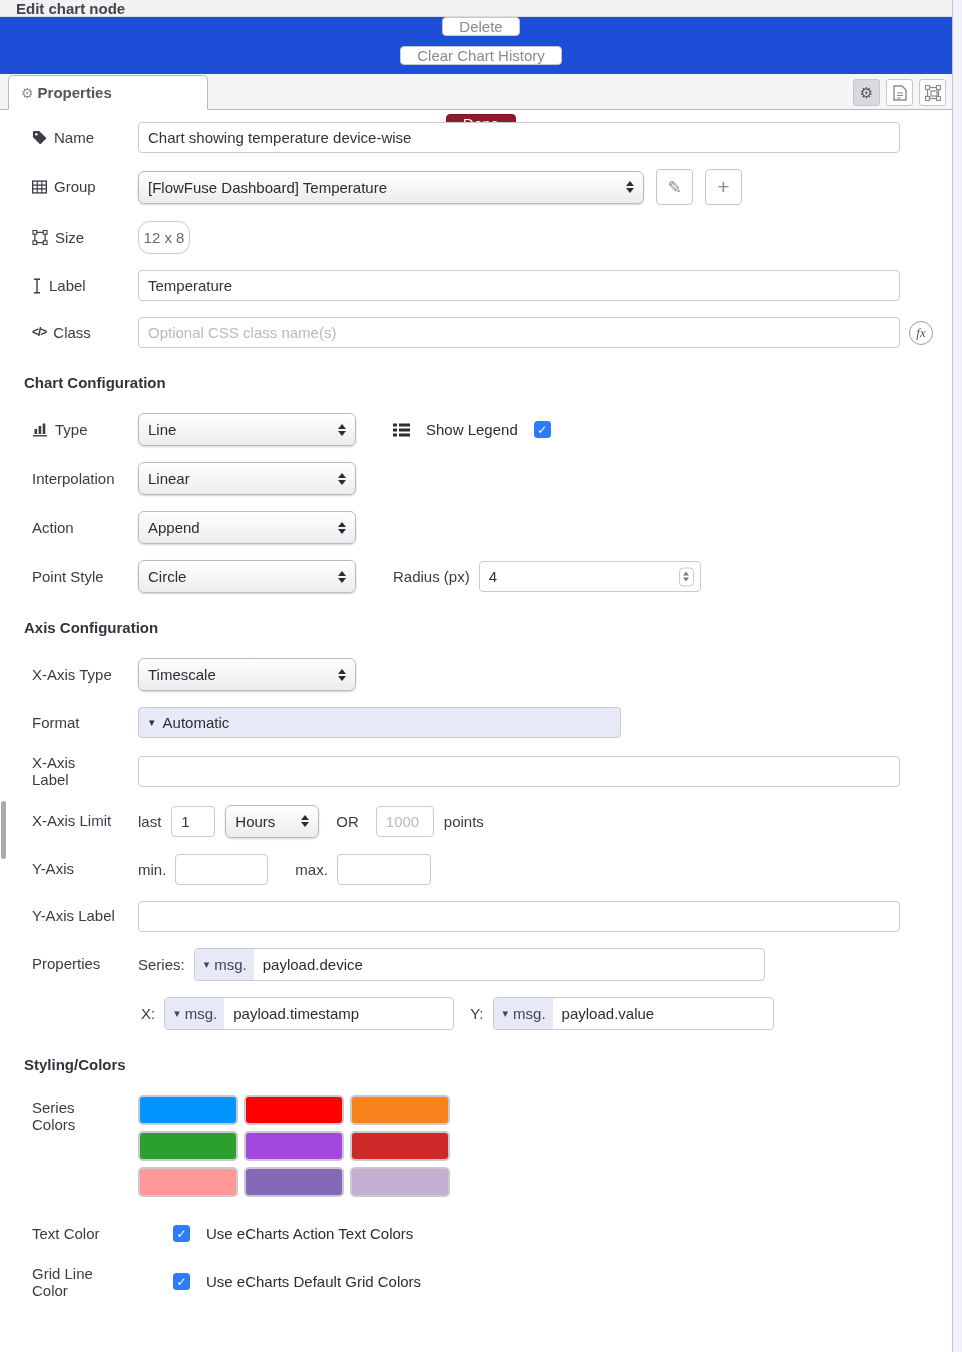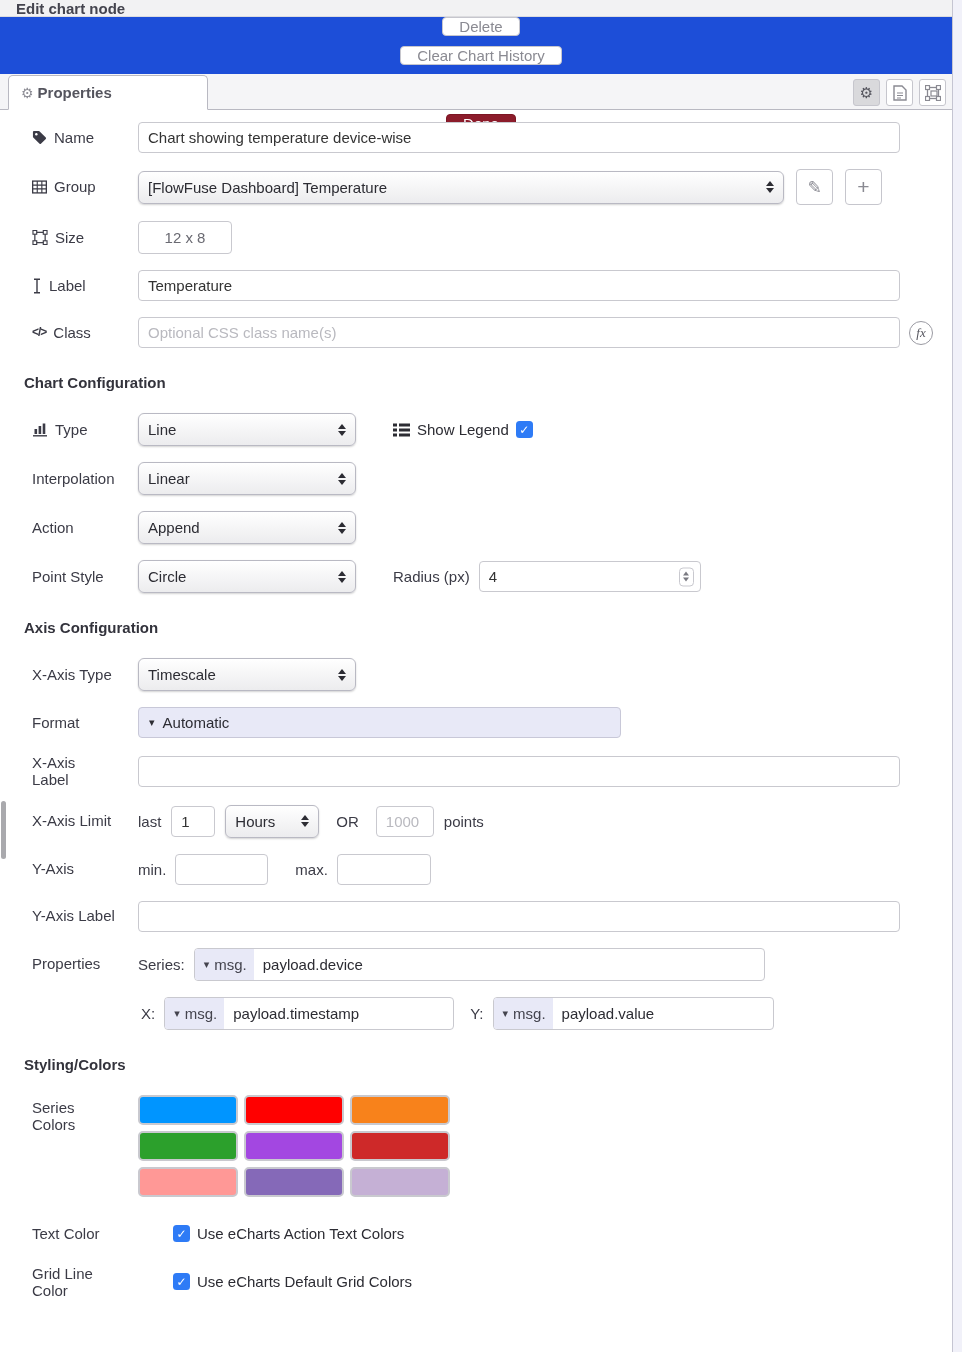--- a/index.html
+++ b/index.html
@@ -87,39 +87,39 @@
   .tri-up { width:0; height:0; border-left:4px solid transparent; border-right:4px solid transparent; border-bottom:5px solid #2c2c33; }
   .tri-down { width:0; height:0; border-left:4px solid transparent; border-right:4px solid transparent; border-top:5px solid #2c2c33; }
   .w-sel { width:218px; }
 
   .icon-btn {
     width:37px; height:36px; border:1px solid #c6c6cd; border-radius:4px;
     background:#fff; display:flex; align-items:center; justify-content:center;
     color:#8a8a92; font-size:17px; cursor:pointer;
   }
   .size-btn {
-    width:94px; height:33px; border:1px solid #c9c9cf; border-radius:4px;
+    width:52px; height:33px; border:1px solid #c9c9cf; border-radius:12px;
     background:#fff; font-size:15px; color:#6a6a72; cursor:pointer; font-family:inherit;
   }
   .fx-btn {
     width:24px; height:24px; border:1px solid #9a9aa2; border-radius:50%;
     display:flex; align-items:center; justify-content:center; margin-left:9px;
     font-family:"Liberation Serif", serif; font-style:italic; font-size:13px;
     color:#55555e; background:#fff; cursor:pointer;
   }
 
   .section-heading { font-size:15px; font-weight:bold; color:#33333c; margin:26px 0 22px 0; }
 
   
   .cbx {
     width:17px; height:17px; border-radius:3.5px; background:#2e7bf6;
     display:inline-flex; align-items:center; justify-content:center;
     color:#fff; font-size:12px; cursor:pointer; flex:0 0 auto;
   }
-  .legend-wrap { display:flex; align-items:center; gap:7px; font-size:15px; color:#2c2c33; }
+  .legend-wrap { display:flex; align-items:center; gap:16px; font-size:15px; color:#2c2c33; }
 
   
   .num-wrap { position:relative; display:flex; align-items:center; }
   .stepper {
     position:absolute; right:7px; top:50%; transform:translateY(-50%);
     width:15px; height:19px; border:1px solid #c9c9cf; border-radius:4px;
     display:flex; flex-direction:column; align-items:center; justify-content:center; gap:2px;
     background:#fff;
   }
   .stepper .tri-up { border-left-width:3px; border-right-width:3px; border-bottom:4px solid #7a7a82; }
@@ -207,21 +207,21 @@
 
   <div class="row">
     <div class="lbl">
       <svg width="15" height="14" viewBox="0 0 16 14">
           <rect x="0.7" y="0.7" width="14.6" height="12.6" fill="none" stroke="#3b3b46" stroke-width="1.4"></rect>
           <path d="M0.7 5h14.6M0.7 9h14.6M5.6 0.7v12.6M10.5 0.7v12.6" stroke="#3b3b46" stroke-width="1.2"></path>
         </svg>
       <span>Group</span>
     </div>
     <div class="controls" style="gap:12px;">
-      <div class="mac-select" style="width:646px;text-align:center;">
+      <div class="mac-select" style="width:506px;text-align:center;">
         <span>[FlowFuse Dashboard] Temperature</span>
         <span class="sel-arrows">
             <span class="tri-up"></span>
             <span class="tri-down"></span>
           </span>
       </div>
       <div class="icon-btn">
         <span>✎</span>
       </div>
       <div class="icon-btn" style="font-size:21px;">

